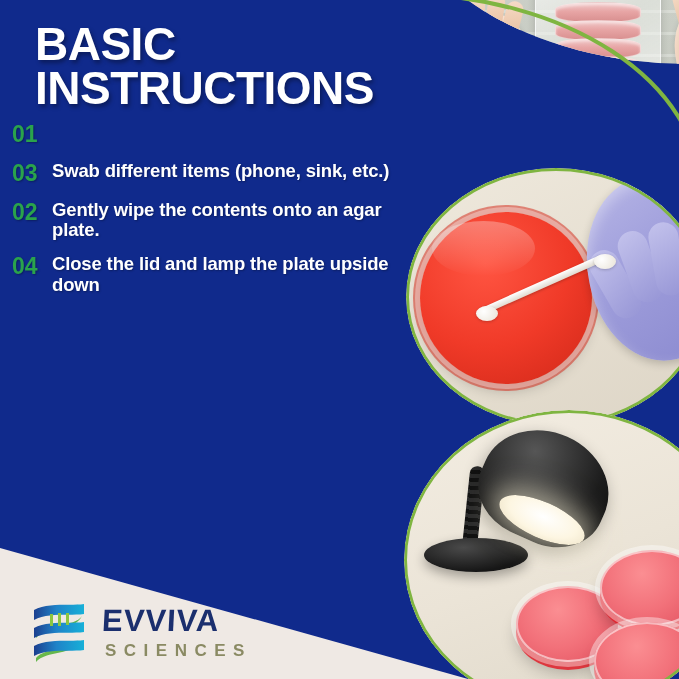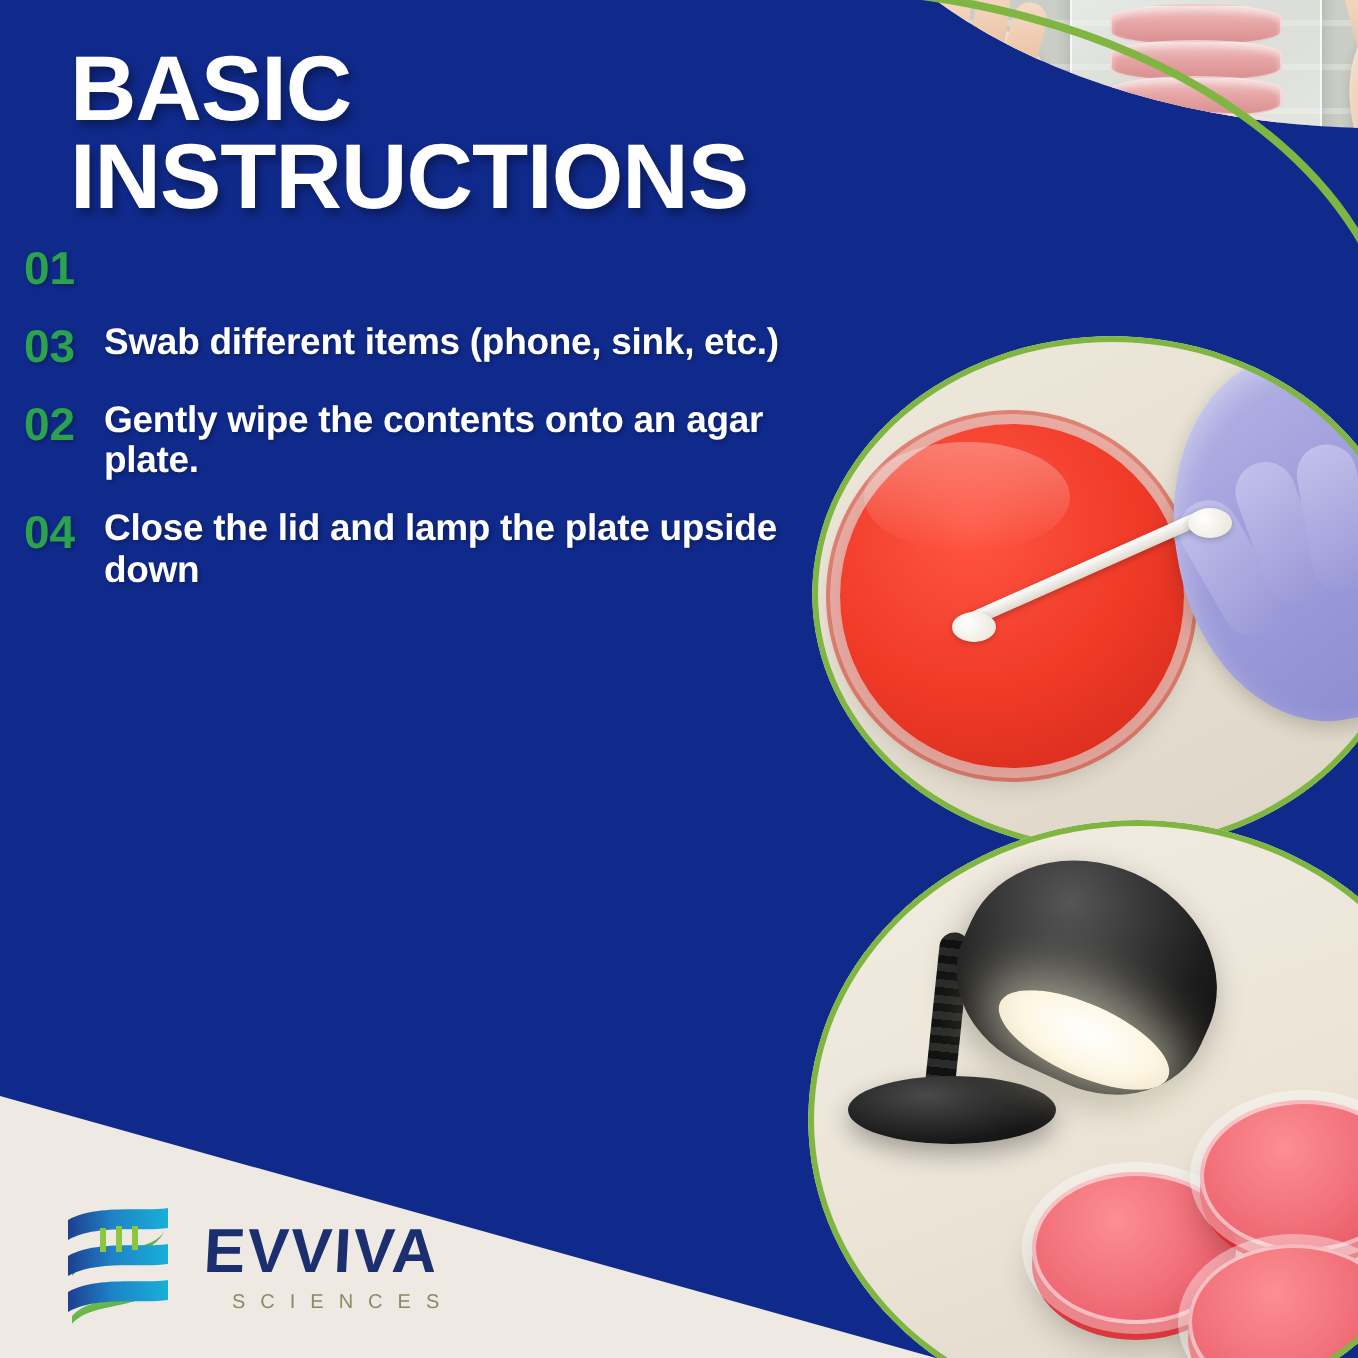--- a/index.html
+++ b/index.html
@@ -286,25 +286,25 @@
     color:#1b2f6e;
     font-size:31px;
     font-weight:bold;
     letter-spacing:1px;
     line-height:1;
     font-family:"Liberation Sans", sans-serif;
     transform:skewX(-3deg);
   }
   .brand-sub {
     color:#8a8a63;
-    font-size:10px;
+    font-size:17px;
     letter-spacing:7.5px;
     margin-top:5px;
-    margin-left:14px;
-    font-weight:normal;
+    margin-left:3px;
+    font-weight:bold;
   }
 </style>
 </head>
 <body>
 
 <div id="poster">
 
   <div id="panel-fridge" class="photo-panel">
     <div class="clipper">
       <div class="photo-inner">

